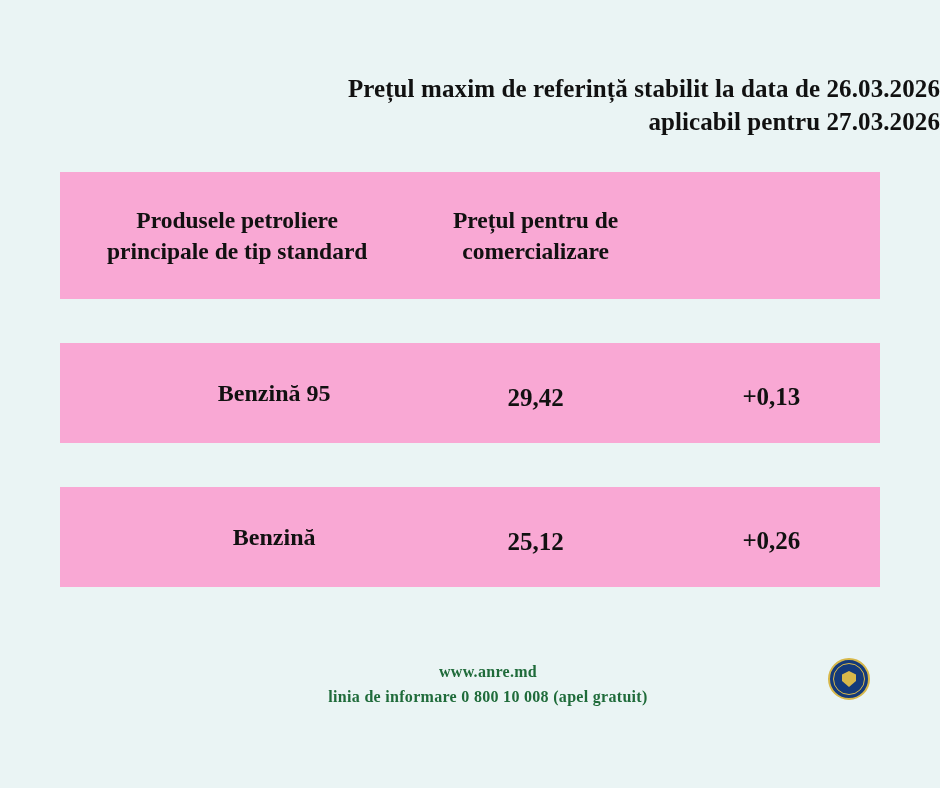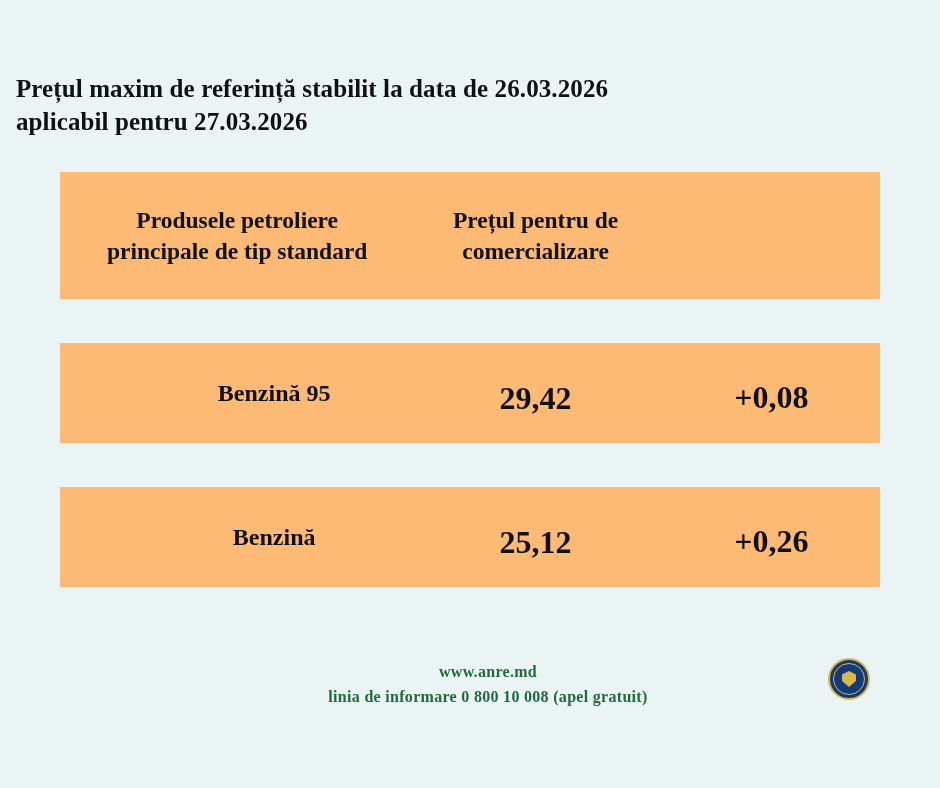--- a/index.html
+++ b/index.html
@@ -16,42 +16,42 @@
   }
   .page {
     position: relative;
     width: 940px;
     height: 788px;
     box-sizing: border-box;
   }
 
   
   .title-block {
-    text-align: left;
+    text-align: right;
     padding-top: 72px;
     line-height: 1.32;
     padding-left: 16px;
   }
   .title-line {
     font-size: 25px;
     font-weight: bold;
     letter-spacing: 0.1px;
     color: #111111;
   }
 
   
   .table-wrap {
     margin: 0 auto;
     width: 820px;
     margin-top: 34px;
   }
 
   .row {
     display: flex;
-    background: #fdba74;
+    background: #f9a8d4;
     align-items: center;
   }
   .row.header {
     height: 127px;
   }
   .row.data {
     height: 100px;
     margin-top: 44px;
   }
 
@@ -79,21 +79,21 @@
     line-height: 1.3;
   }
   .header .col-product {
     padding-left: 24px;
   }
   .header .col-dyn {
     padding-right: 8px;
   }
 
   .data .cell {
-    font-size: 32px;
+    font-size: 25px;
   }
   .data .col-product {
     font-size: 24px;
     text-align: center;
     padding-left: 98px;
   }
   .data .col-price {
     padding-top: 10px;
   }
   .data .col-dyn {
@@ -161,21 +161,21 @@
   <div class="table-wrap">
 
     <div class="row header">
       <div class="cell col-product">Produsele petroliere principale de tip standard</div>
       <div class="cell col-price">Prețul pentru de comercializare</div>
     </div>
 
     <div class="row data">
       <div class="cell col-product">Benzină 95</div>
       <div class="cell col-price">29,42</div>
-      <div class="cell col-dyn">+0,08</div>
+      <div class="cell col-dyn">+0,13</div>
     </div>
 
     <div class="row data">
       <div class="cell col-product">Benzină</div>
       <div class="cell col-price">25,12</div>
       <div class="cell col-dyn">+0,26</div>
     </div>
 
   </div>
 

